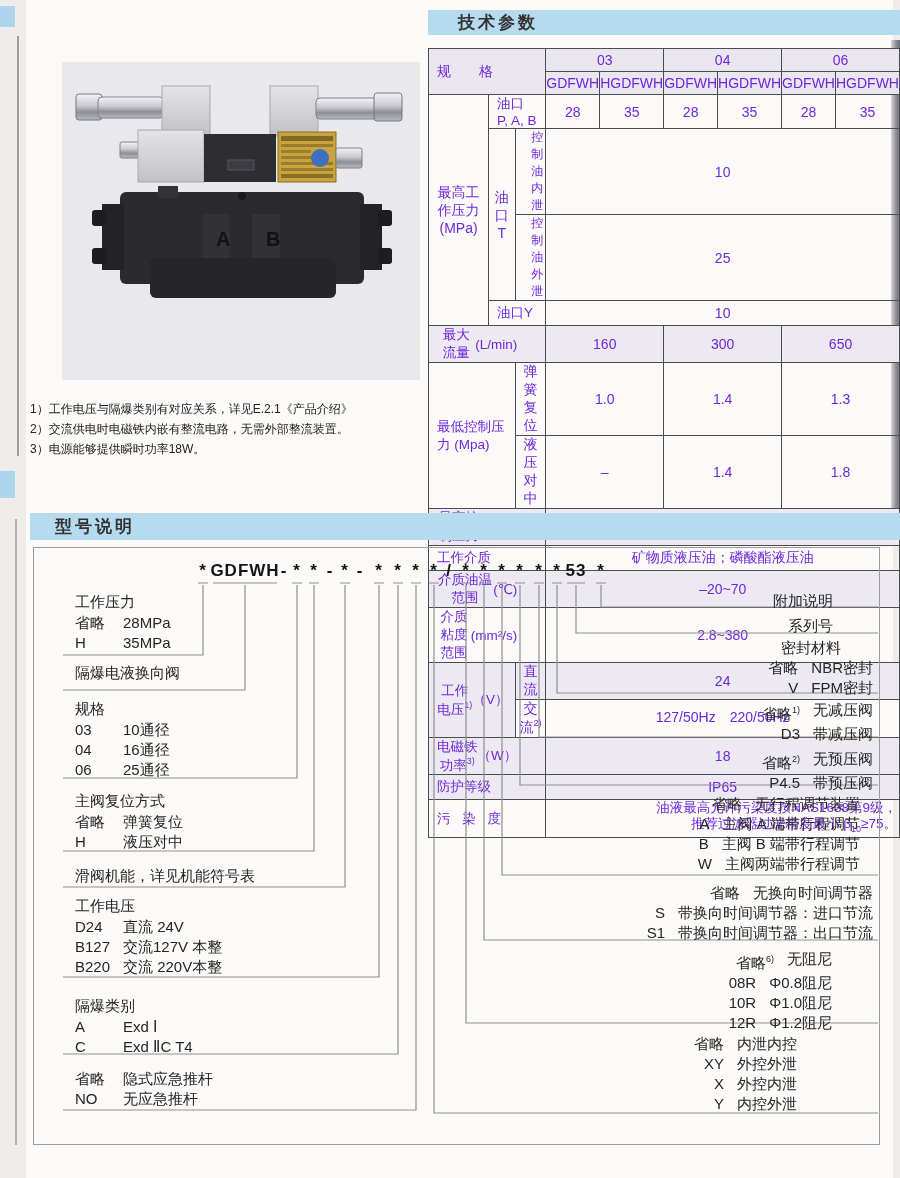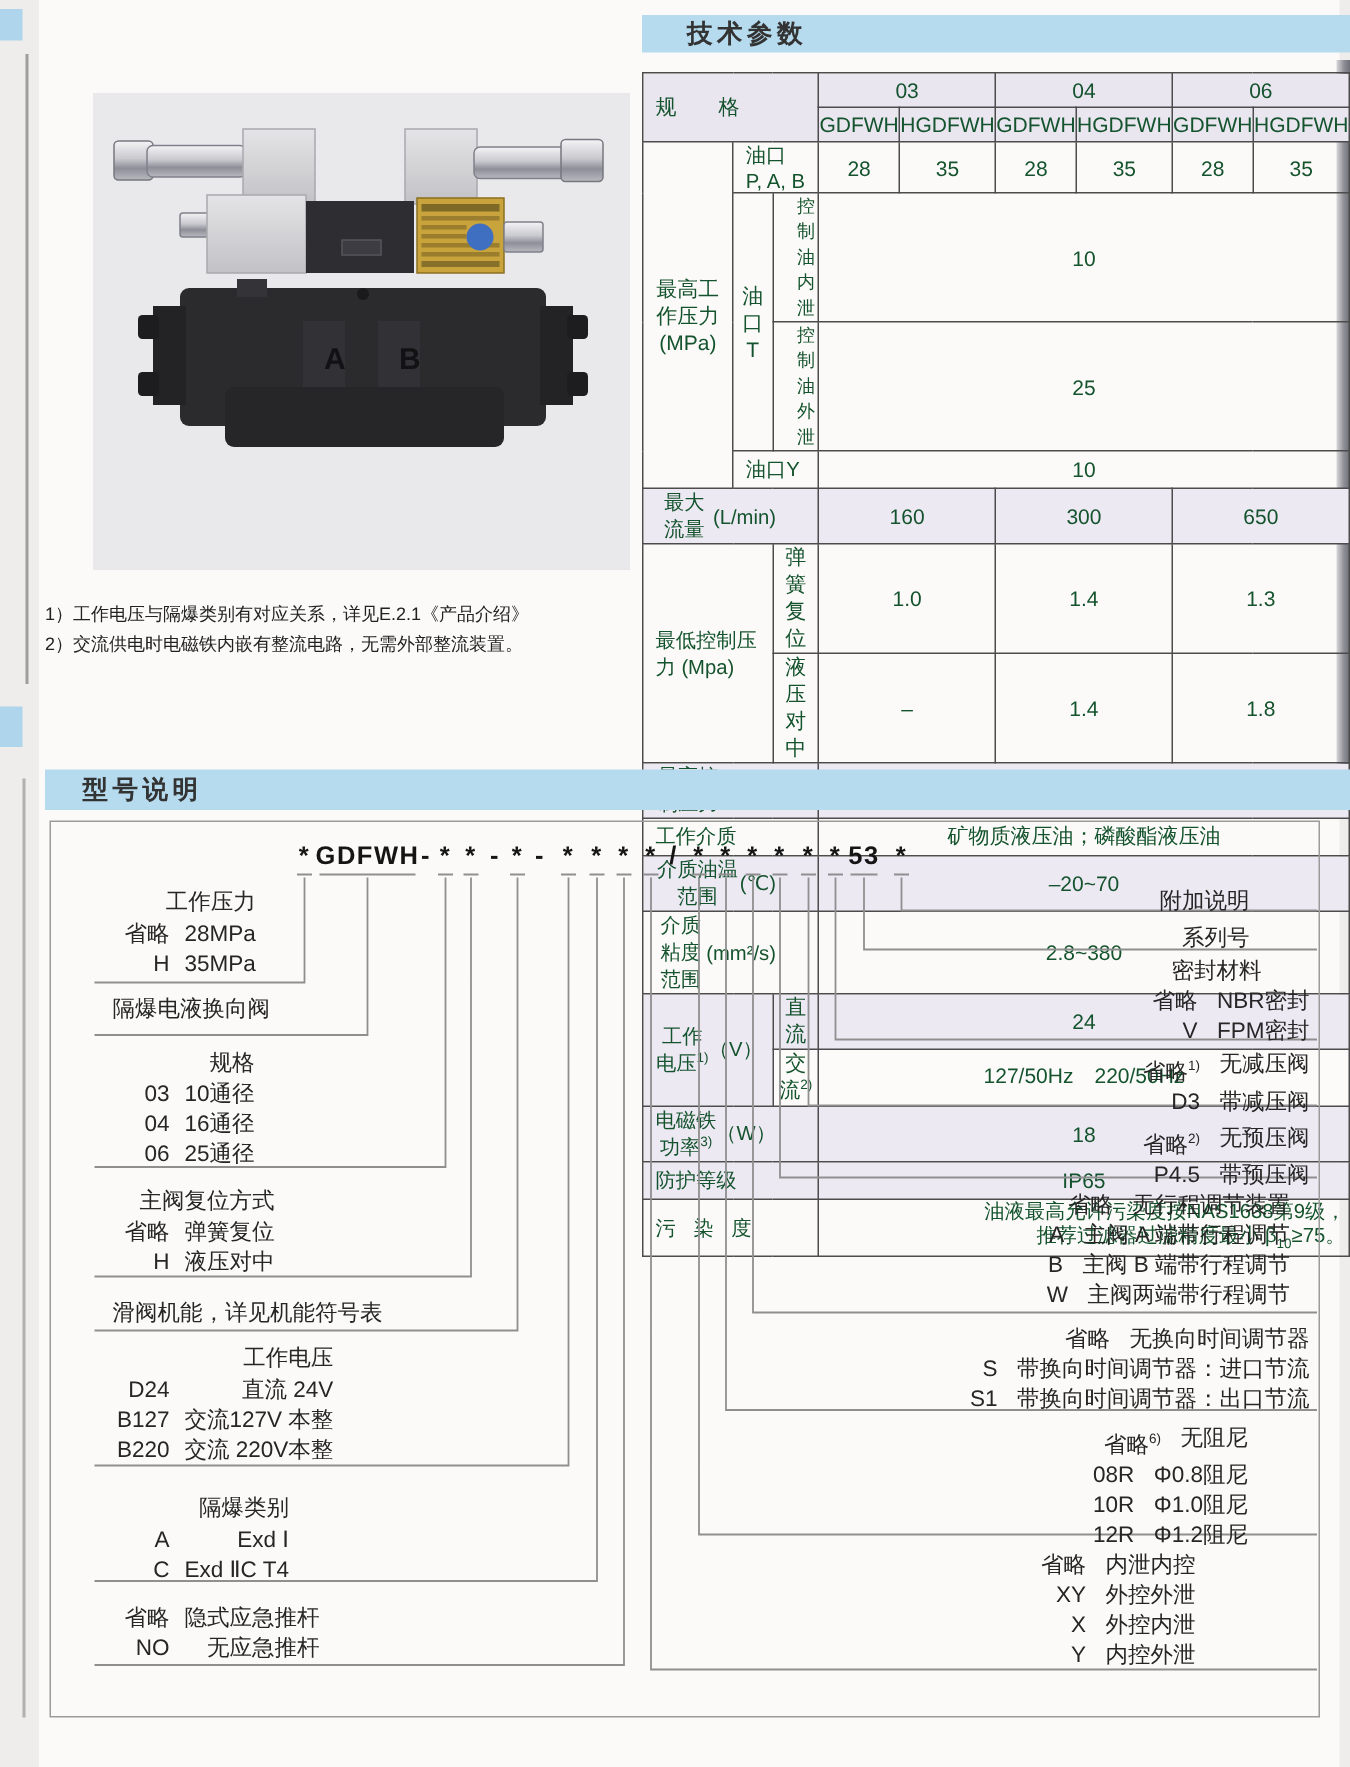--- a/index.html
+++ b/index.html
@@ -20,41 +20,41 @@
     background:linear-gradient(to right,#d8d8da,#8e8e96 55%,#6f6f78);}
   
   .bar{position:absolute;background:#b6daee;display:flex;align-items:center;
     font-weight:bold;font-size:17px;letter-spacing:3px;color:#333;}
   .bar-tech{left:428px;top:10px;width:465px;height:25px;padding-left:30px;}
   .bar-model{left:30px;top:513px;width:845px;height:27px;padding-left:25px;}
   
   .photo{position:absolute;left:62px;top:62px;width:358px;height:318px;}
   
   table.spec{position:absolute;left:428px;top:48px;border-collapse:collapse;
-    font-size:13.5px;color:#14532d;table-layout:fixed;}
+    font-size:13.5px;color:#6d28d9;table-layout:fixed;}
   table.spec td{border:1px solid #4c4c4c;text-align:center;height:24px;padding:0 2px;
     font-size:14px;overflow:hidden;}
   table.spec tr.hd td{height:22px;background:#e9e6f0;font-size:14px;}
   table.spec td.model{font-size:9px;letter-spacing:0;padding:0;}
   table.spec td.lab{text-align:left;padding-left:8px;font-size:13.5px;}
   table.spec td.sublab{text-align:right;padding-left:5px;font-size:12px;}
   table.spec td.lu{padding:0 28px 0 8px;font-size:13.5px;}
   table.spec td.lu .in{display:flex;justify-content:space-between;align-items:center;}
   table.spec tr.tint td{background:#ece9f3;}
   table.spec td.wh{background:#fcfbfa;}
   table.spec td.poll{text-align:right;padding-left:10px;font-size:13.5px;line-height:16px;height:36px;}
   sup{font-size:9px;} sub{font-size:9px;}
   
   .notes{position:absolute;left:30px;top:399px;font-size:12px;line-height:20px;color:#222;}
   
   .model-box{position:absolute;left:33px;top:547px;width:845px;height:596px;border:1px solid #9b9b9b;}
   svg.diagram{position:absolute;left:0;top:0;pointer-events:none;}
   .mc{position:absolute;top:561px;transform:translateX(-50%);font-weight:bold;
     font-size:17px;color:#151515;letter-spacing:1px;white-space:nowrap;}
-  .lg,.rg{position:absolute;font-size:15px;line-height:20px;color:#262626;white-space:nowrap;text-align:right;}
+  .lg,.rg{position:absolute;font-size:15px;line-height:20px;color:#262626;white-space:nowrap;}
   .lg{left:75px;}
   .lg .title{margin-bottom:1px;}
   .lg .row{display:grid;grid-template-columns:minmax(38px,max-content) auto;column-gap:10px;}
   .rg{text-align:right;}
   .rg .row{display:flex;justify-content:flex-end;gap:13px;}
   .rg .title{display:block;}
 </style>
 </head>
 <body>
 
@@ -274,20 +274,21 @@
       <span>油液最高允许污染度按NAS1638第9级，</span><br>
       <span>推荐过滤器过滤精度最小 β</span><sub>10</sub><span>≥75。</span>
     </td>
   </tr>
 </tbody>
   </table>
 
 <div class="notes">
   <div>1）工作电压与隔爆类别有对应关系，详见E.2.1《产品介绍》</div>
   <div>2）交流供电时电磁铁内嵌有整流电路，无需外部整流装置。</div>
+  <div>3）电源能够提供瞬时功率18W。</div>
 </div>
 
 <div class="bar bar-model">
   <span>型号说明</span>
 </div>
 
 <div class="model-box"></div>
 
 <svg class="diagram" width="900" height="1178" viewBox="0 0 900 1178">
   <path id="diag-path" fill="none" stroke="#8f8f8f" stroke-width="1.2" d="M198,583h10M213,583h64M292,583h10M309,583h10M340,583h10M374,583h10M393,583h10M411,583h10M429,583h10M461,583h10M479,583h10M497,583h10M515,583h10M534,583h10M552,583h10M567,583h18M596,583h10M203,585V655H63M245,585V690H63M297,585V778H63M314,585V851H63M345,585V887H63M379,585V977H63M398,585V1054H63M416,585V1110H63M434,585V1113H878M466,585V1023H878M484,585V940H878M502,585V875H878M520,585V785H878M539,585V737H878M557,585V693H878M576,585V633H878M601,585V607H878"></path>

